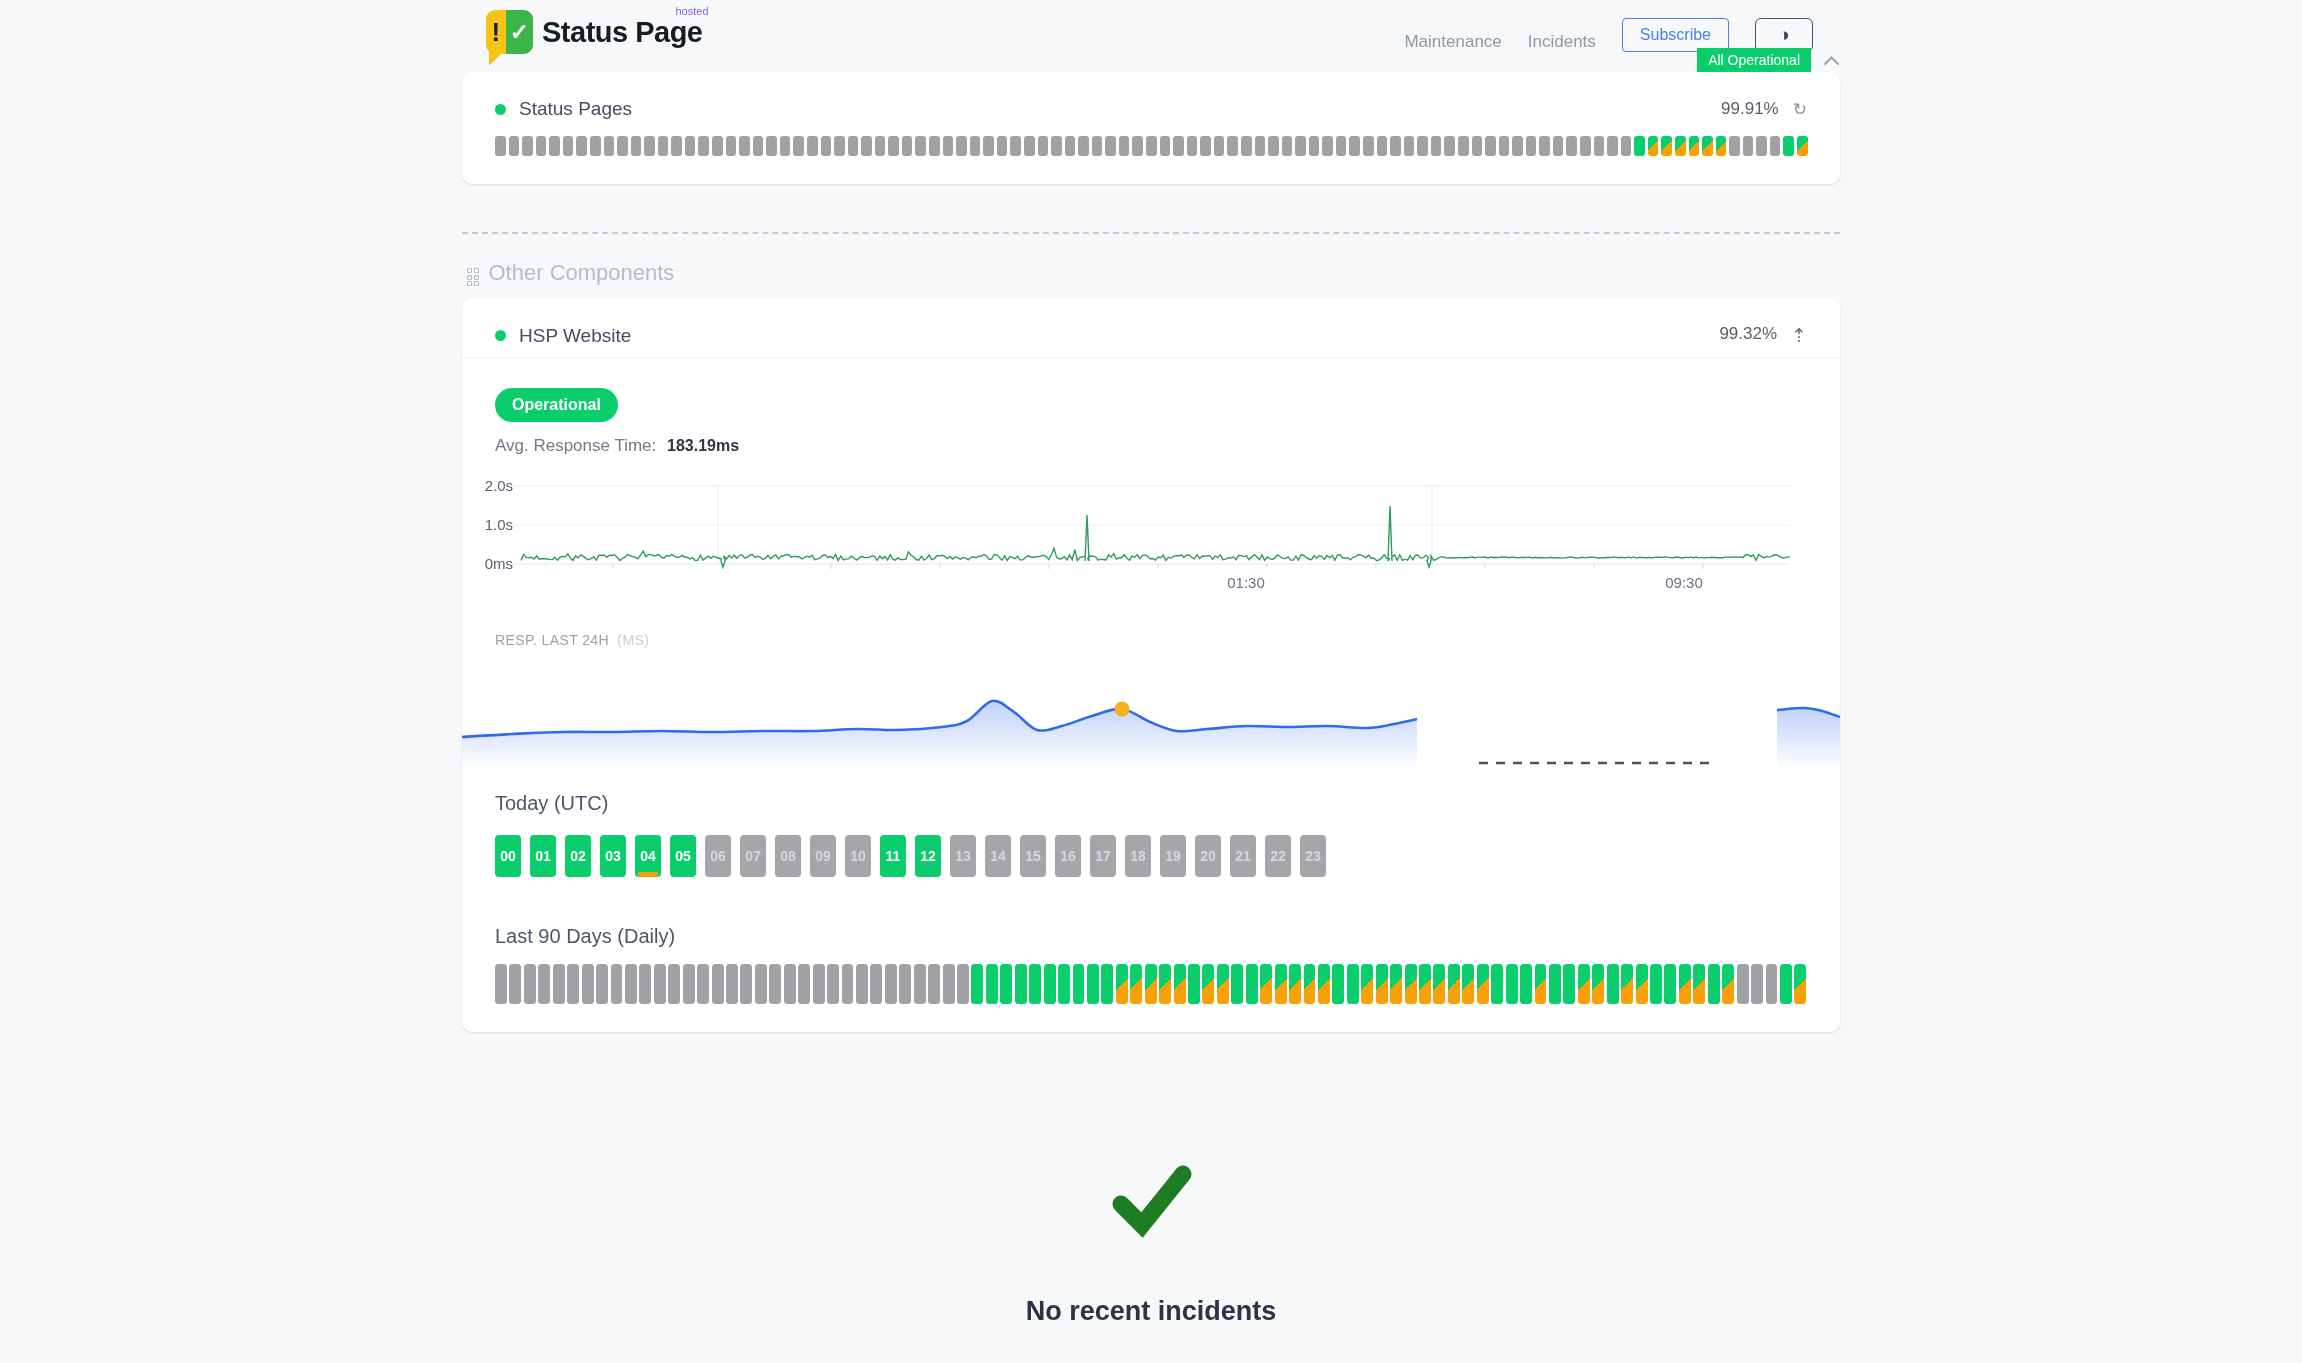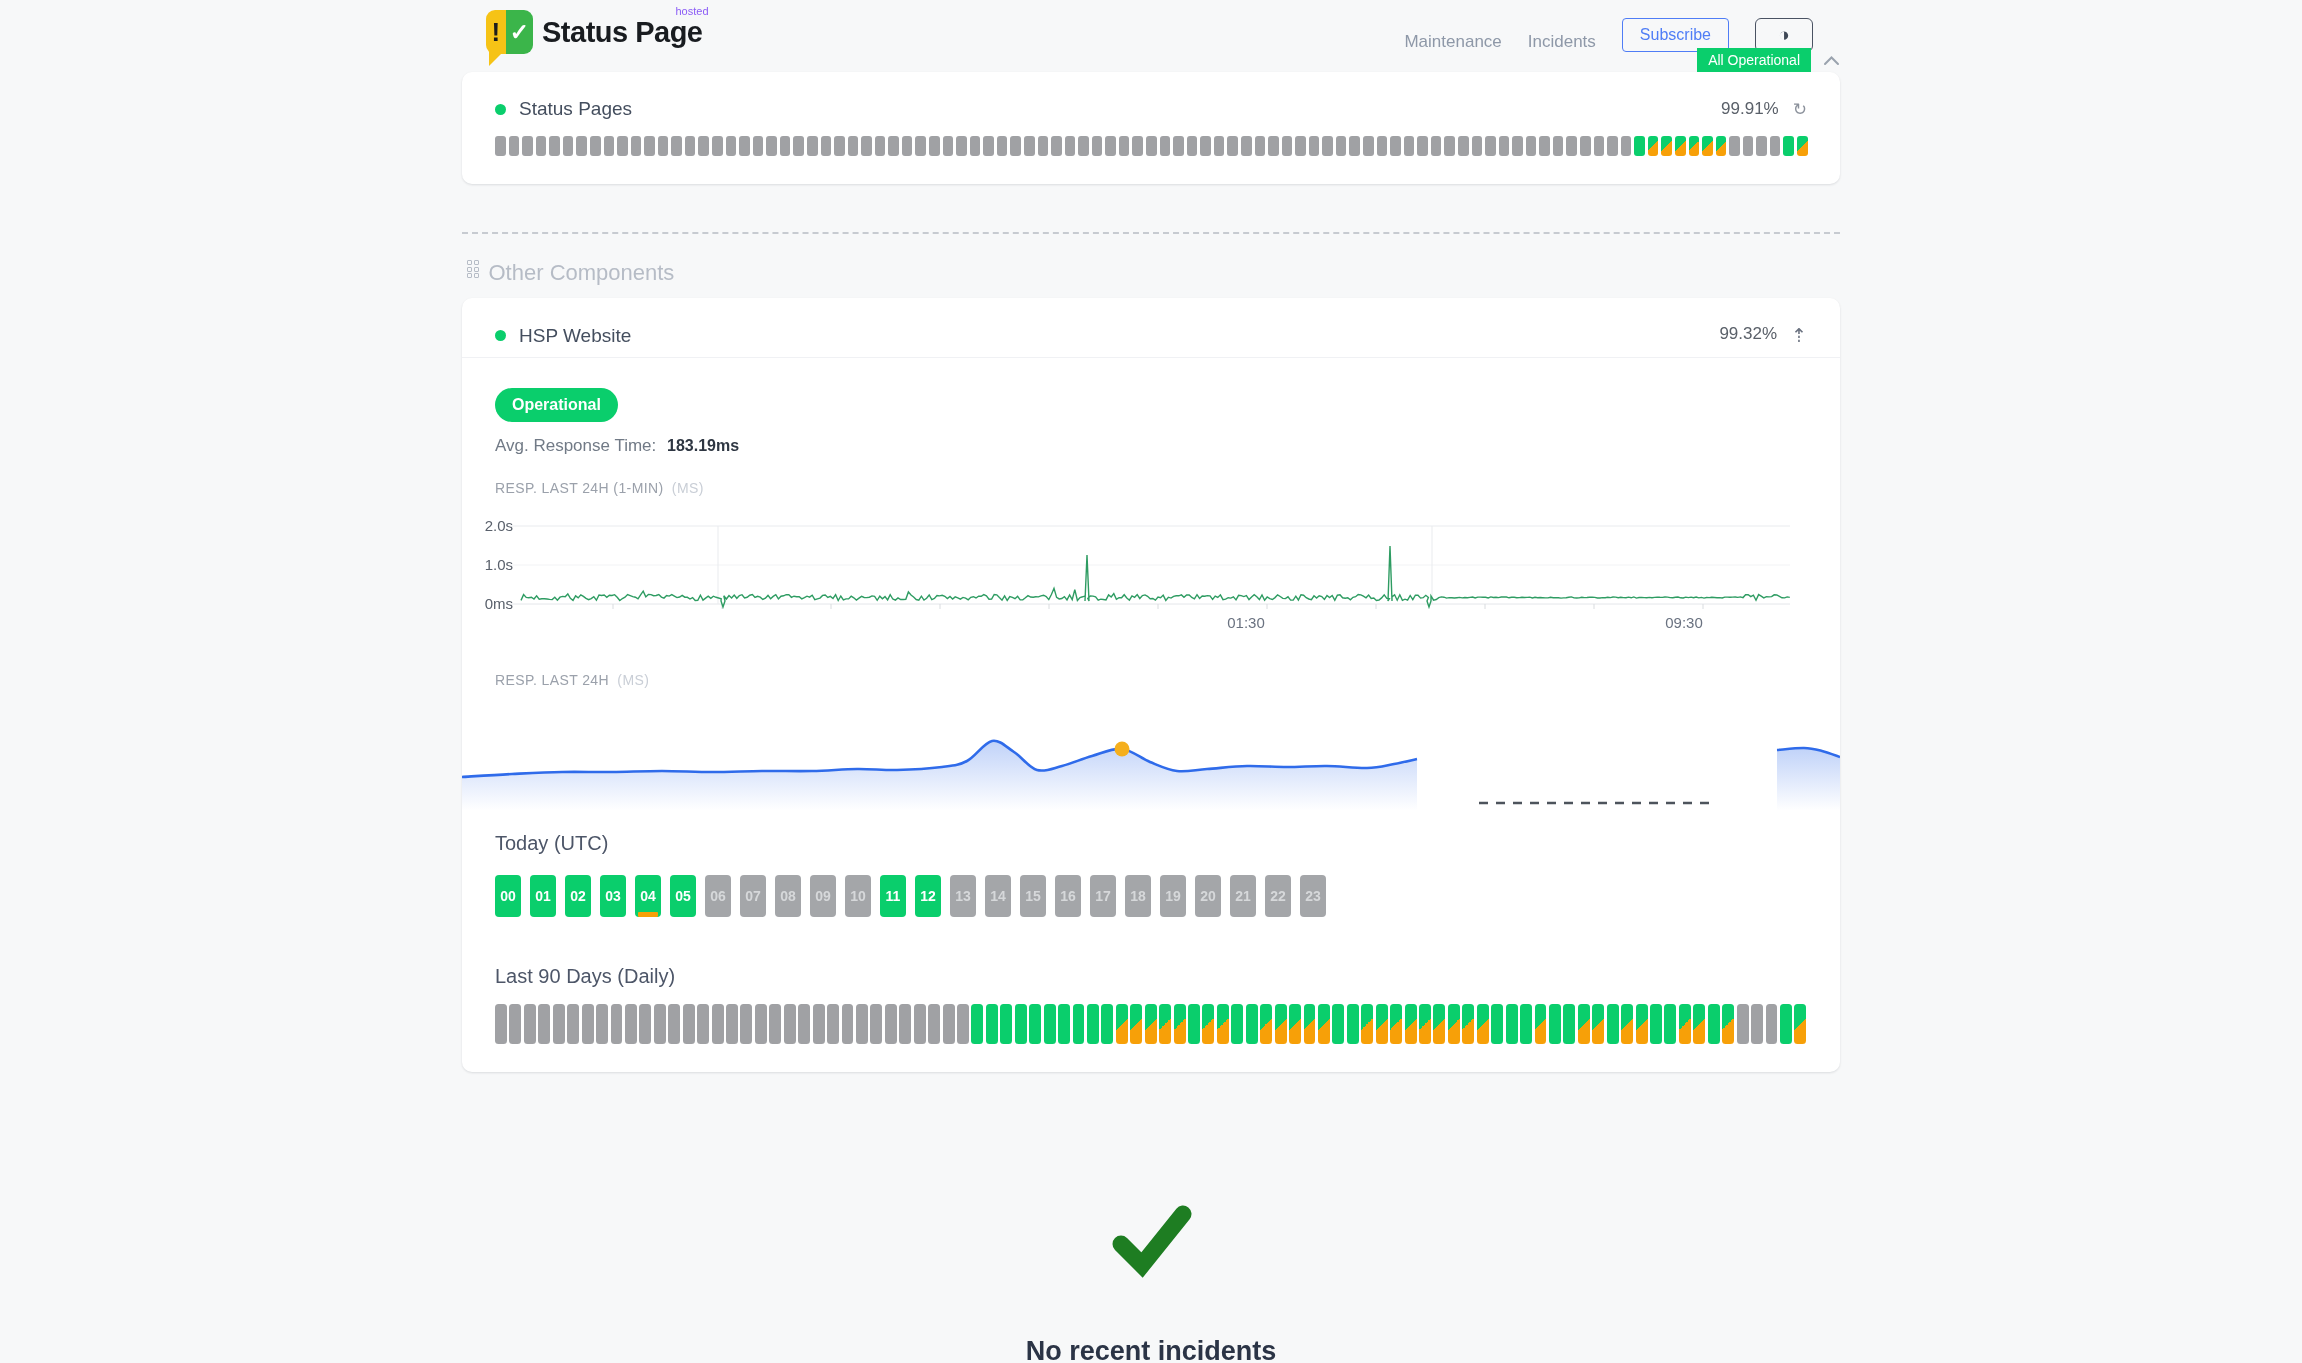--- a/index.html
+++ b/index.html
@@ -39,21 +39,21 @@
   .uptime-row{display:flex;gap:3px;height:20px;margin-top:16px}
   .bar{flex:1}
   .uptime-row .bar{border-radius:3px}
   .daily-row{display:flex;gap:2.5px;height:40px;margin-top:16px}
   .daily-row .bar{border-radius:3.5px}
   .b-gray{background:#A0A1A4}
   .b-green{background:#0ACE6C}
   .b-mix{background:linear-gradient(135deg,#0ACE6C 50%,#F7A008 50%)}
 
   .sep{border:none;border-top:2px dashed #c7cbd1;margin:48px 0 0}
-  .sec-head{display:flex;align-items:flex-start;gap:10px;margin:26px 0 12px 5px}
+  .sec-head{display:flex;align-items:flex-end;gap:10px;margin:26px 0 12px 5px}
   .sec-title{font-size:22px;color:#b6bcc6}
   .grid-ic{display:grid;grid-template-columns:5px 5px;grid-auto-rows:5px;gap:1.5px}
   .grid-ic i{border:1.2px solid #b6bcc6;border-radius:1px}
 
   .card2-head{padding-bottom:10px;border-bottom:1px solid #f0f1f4;margin:0 -33px;padding-left:33px;padding-right:33px}
   .badge-op{display:inline-block;background:#0ACE6C;color:#fff;font-weight:700;font-size:16px;padding:8px 17px;border-radius:18px;margin-top:30px}
   .avg-row{margin-top:14px;font-size:17px;color:#717a86}
   .avg-val{font-size:16px;font-weight:700;color:#2e3642;margin-left:6px}
   .resp-label{margin-top:24px;font-size:14px;letter-spacing:.4px;color:#9ba1ab}
   .resp-unit{color:#c9ced6;margin-left:4px}
@@ -243,24 +243,20 @@
       </span>
     </div>
 
     <span class="badge-op">Operational</span>
 
     <div class="avg-row">
       <span>Avg. Response Time:</span>
       <span class="avg-val">183.19ms</span>
     </div>
 
-    <div class="resp-label">
-      <span>RESP. LAST 24H (1-MIN)</span>
-      <span class="resp-unit">(MS)</span>
-    </div>
     <svg id="chart1" width="1345" height="128">
         <line x1="28" y1="16" x2="1307" y2="16" stroke="#e9ebee"></line>
         <line x1="28" y1="55" x2="1307" y2="55" stroke="#f2f3f5"></line>
         <line x1="28" y1="94" x2="1307" y2="94" stroke="#e4e6ea"></line>
         <line x1="235" y1="16" x2="235" y2="94" stroke="#e9ebee"></line>
         <line x1="949" y1="16" x2="949" y2="94" stroke="#e9ebee"></line>
         <line x1="130" y1="94" x2="130" y2="99" stroke="#d9dcdf"></line>
         <line x1="239" y1="94" x2="239" y2="99" stroke="#d9dcdf"></line>
         <line x1="348" y1="94" x2="348" y2="99" stroke="#d9dcdf"></line>
         <line x1="457" y1="94" x2="457" y2="99" stroke="#d9dcdf"></line>

